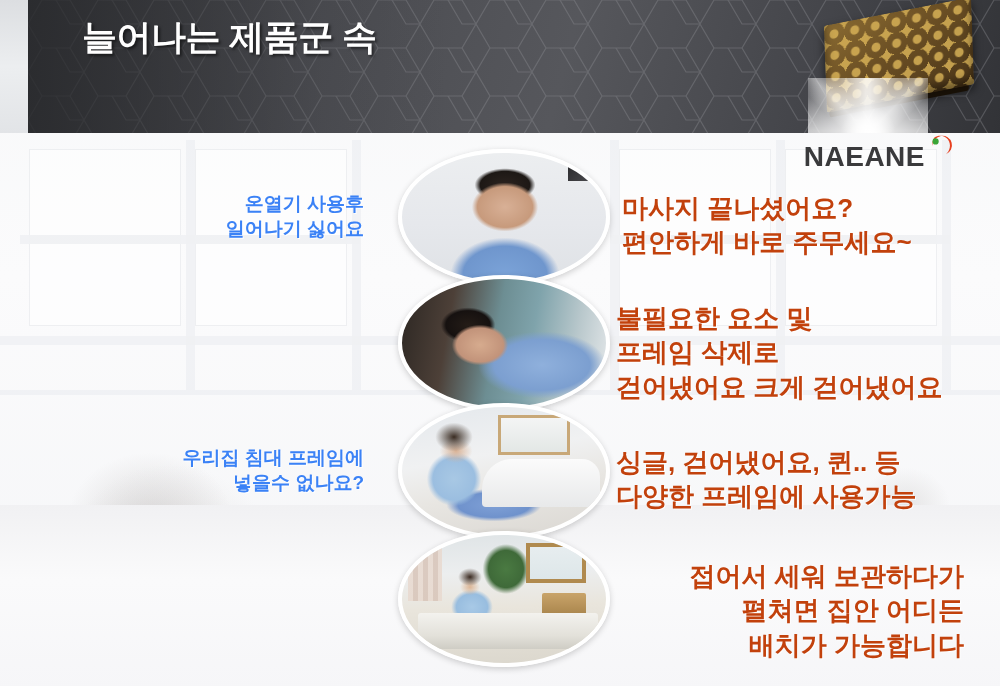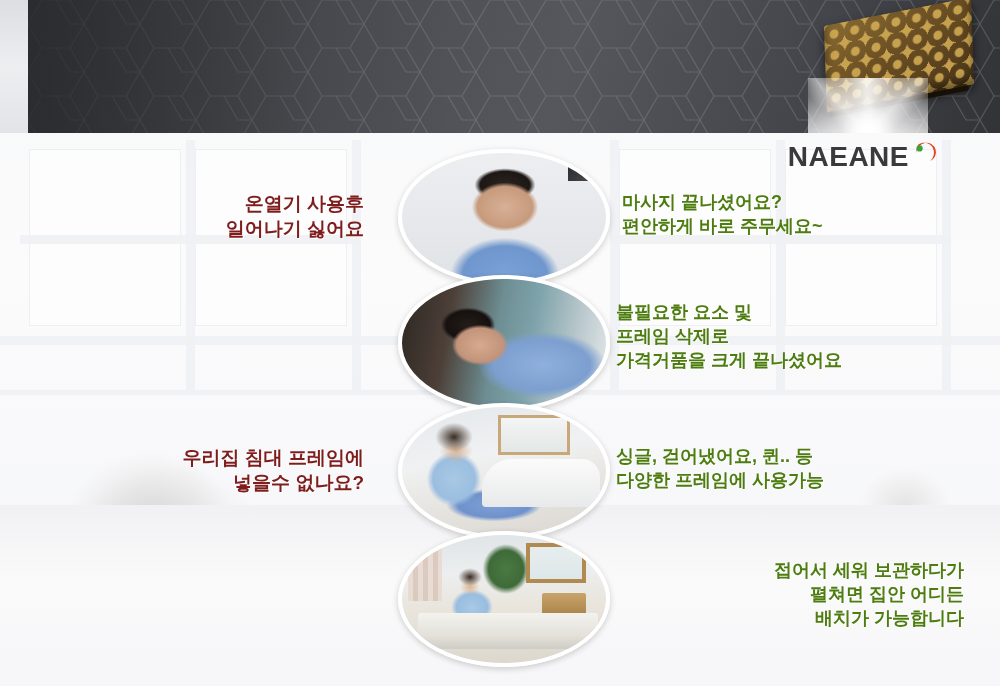--- a/index.html
+++ b/index.html
@@ -139,23 +139,23 @@
       linear-gradient(90deg, rgba(255,255,255,0) 0%, rgba(255,255,255,0.85) 48%, rgba(255,255,255,0.85) 52%, rgba(255,255,255,0) 100%),
       linear-gradient(0deg, rgba(255,255,255,0) 0%, rgba(255,255,255,0.7) 48%, rgba(255,255,255,0.7) 52%, rgba(255,255,255,0) 100%),
       linear-gradient(45deg, rgba(255,255,255,0) 40%, rgba(255,255,255,0.45) 50%, rgba(255,255,255,0) 60%),
       linear-gradient(-45deg, rgba(255,255,255,0) 40%, rgba(255,255,255,0.45) 50%, rgba(255,255,255,0) 60%);
     pointer-events: none;
   }
 
   
   .logo {
     position: absolute;
-    right: 62px; top: 141px;
+    right: 46px; top: 141px;
     display: flex;
-    align-items: center;
+    align-items: flex-start;
     z-index: 7;
   }
   .logo-text {
     font-size: 28px;
     font-weight: 700;
     color: #3a3a3c;
     letter-spacing: 0.5px;
   }
   .logo-mark {
     position: relative;
@@ -177,31 +177,31 @@
     width: 1000px;
     display: flex;
     align-items: center;
   }
   .q-text {
     position: absolute;
     text-align: right;
     font-size: 19px;
     font-weight: 700;
     line-height: 1.32;
-    color: #7f1d1d;
+    color: #3b82f6;
     text-shadow: 1px 1px 0 rgba(255,255,255,0.85);
     white-space: pre-line;
   }
   .a-text {
     position: absolute;
     text-align: left;
-    font-size: 18px;
+    font-size: 26px;
     font-weight: 700;
     line-height: 1.32;
-    color: #4d7c0f;
+    color: #c2410c;
     text-shadow: 1px 1px 0 rgba(255,255,255,0.8);
     white-space: pre-line;
   }
 
   
   .oval {
     position: absolute;
     left: 398px;
     width: 204px;
     height: 128px;
@@ -326,20 +326,21 @@
         <pattern id="hex" width="56" height="48" patternUnits="userSpaceOnUse">
           <path d="M14 0 L42 0 L56 24 L42 48 L14 48 L0 24 Z" fill="none" stroke="#8d8e93" stroke-width="1.2"></path>
           <path d="M42 -24 L70 -24 L84 0 L70 24 L42 24 L28 0 Z" fill="none" stroke="#8d8e93" stroke-width="1.2"></path>
         </pattern>
       </defs>
       <rect width="972" height="133" fill="url(#hex)"></rect>
     </svg>
     <div class="header-fade"></div>
 
     <div class="title-block">
+      <div class="title-line t-white">늘어나는 제품군 속</div>
     </div>
 
     <div class="product">
       <div class="product-side"></div>
       <div class="product-pad"></div>
       <div class="flare"></div>
     </div>
   </div>
   <div class="header-left-edge"></div>
 
@@ -364,21 +365,21 @@
       <div class="a-text" style="left:622px; top:42px; width:330px;">마사지 끝나셨어요?
 편안하게 바로 주무세요~</div>
     </div>
 
     <div class="row" style="top:142px; height:128px;">
       <div class="oval ov2" style="top:0;">
         <div class="oval-inner"></div>
       </div>
       <div class="a-text" style="left:616px; top:26px; width:360px;">불필요한 요소 및
 프레임 삭제로
-가격거품을 크게 끝나셨어요</div>
+걷어냈어요 크게 걷어냈어요</div>
     </div>
 
     <div class="row" style="top:270px; height:128px;">
       <div class="q-text" style="right:636px; top:42px; width:300px;">우리집 침대 프레임에
 넣을수 없나요?</div>
       <div class="oval ov3" style="top:0;">
         <div class="oval-inner"></div>
       </div>
       <div class="a-text" style="left:616px; top:42px; width:340px;">싱글, 걷어냈어요, 퀸.. 등
 다양한 프레임에 사용가능</div>

